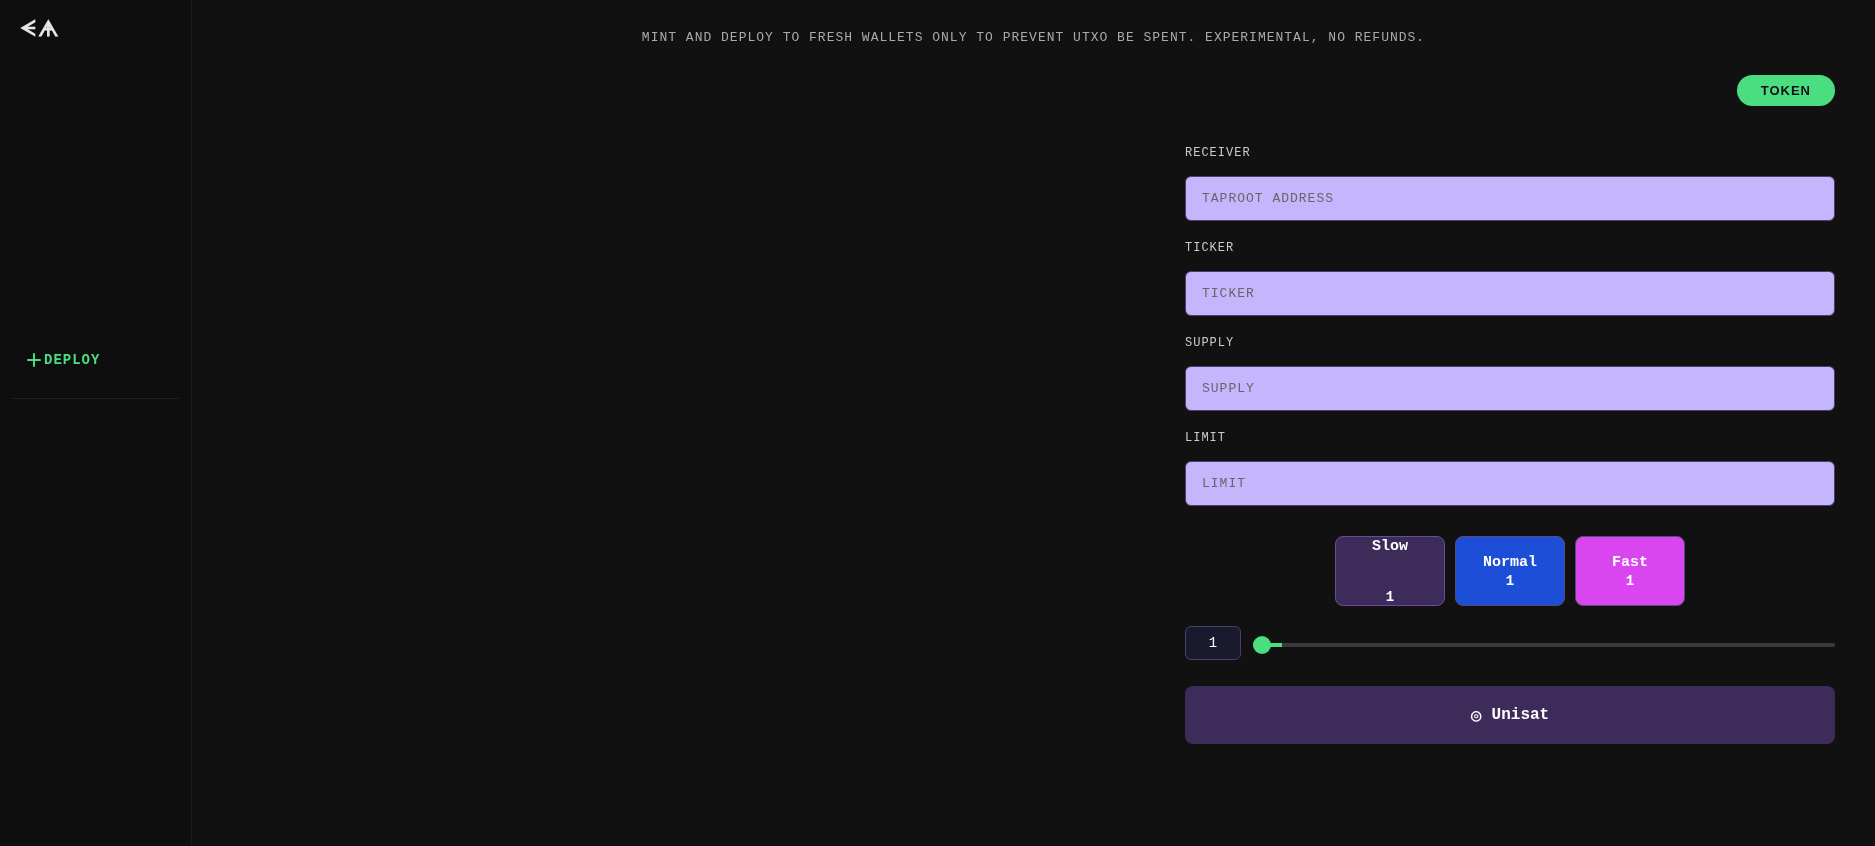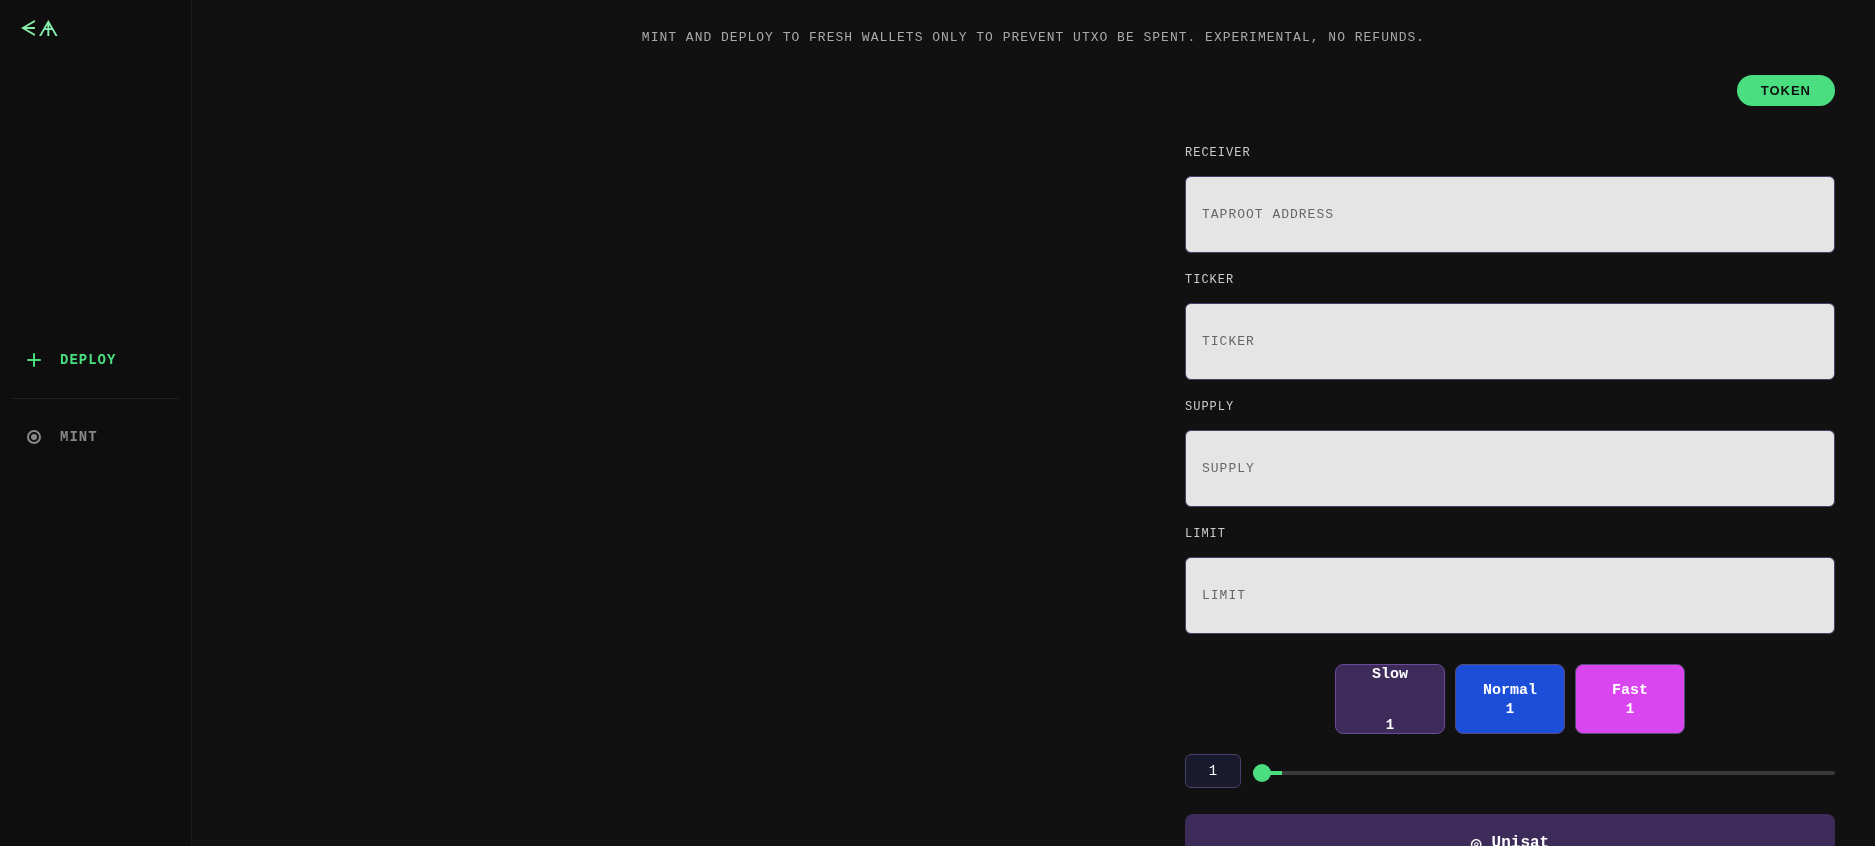--- a/index.html
+++ b/index.html
@@ -48,21 +48,21 @@
       margin-top: 280px;
       display: flex;
       flex-direction: column;
       gap: 8px;
       padding: 0 12px;
     }
 
     .sidebar-item {
       display: flex;
       align-items: center;
-      gap: 16px;
+      gap: 0;
       padding: 10px 12px;
       border-radius: 6px;
       cursor: pointer;
       color: #888888;
       font-size: 14px;
       font-weight: bold;
       letter-spacing: 1px;
       text-transform: uppercase;
     }
 
@@ -126,24 +126,24 @@
     }
 
     .form-label {
       font-size: 12px;
       letter-spacing: 1px;
       color: #cccccc;
       text-transform: uppercase;
     }
 
     .form-input {
-      background-color: #e5e5e5;
+      background-color: #c4b5fd;
       border: 1px solid #4a3f6b;
       border-radius: 6px;
-      padding: 30px 16px;
+      padding: 14px 16px;
       color: #666666;
       font-size: 13px;
       font-family: 'Courier New', monospace;
       letter-spacing: 1px;
       width: 100%;
       outline: none;
       text-transform: uppercase;
     }
 
     .form-input::placeholder {
@@ -285,45 +285,36 @@
       height: 1px;
       background-color: #222222;
       margin: 10px 0;
     }
   </style>
 </head>
 <body>
 
 <div class="sidebar">
   <div class="sidebar-logo">
-    <span class="logo-text" style="font-size:22px; color:#86efac; font-weight:normal; letter-spacing:2px;">ᗕᗗ</span>
+    <span class="logo-text" style="font-size:22px; color:#e5e5e5; font-weight:bold; letter-spacing:2px;">ᗕᗗ</span>
   </div>
 
   <div class="sidebar-nav">
     <div class="sidebar-item active">
       <span class="sidebar-icon">
         <svg width="18" height="18" viewBox="0 0 18 18" fill="none">
           <rect x="2" y="8" width="14" height="2" rx="1" fill="#4ade80"></rect>
           <rect x="8" y="2" width="2" height="14" rx="1" fill="#4ade80"></rect>
         </svg>
       </span>
       <span>DEPLOY</span>
     </div>
 
     <div class="divider"></div>
 
-    <div class="sidebar-item">
-      <span class="sidebar-icon">
-        <svg width="18" height="18" viewBox="0 0 18 18" fill="none">
-          <circle cx="9" cy="9" r="6" stroke="#888888" stroke-width="2"></circle>
-          <circle cx="9" cy="9" r="3" fill="#888888"></circle>
-        </svg>
-      </span>
-      <span style="color:#888888;">MINT</span>
-    </div>
   </div>
 </div>
 
 <div class="main-content">
 
   <div class="top-banner">
     <span>MINT AND DEPLOY TO FRESH WALLETS ONLY TO PREVENT UTXO BE SPENT. EXPERIMENTAL, NO REFUNDS.</span>
   </div>
 
   <button class="token-button">TOKEN</button>

